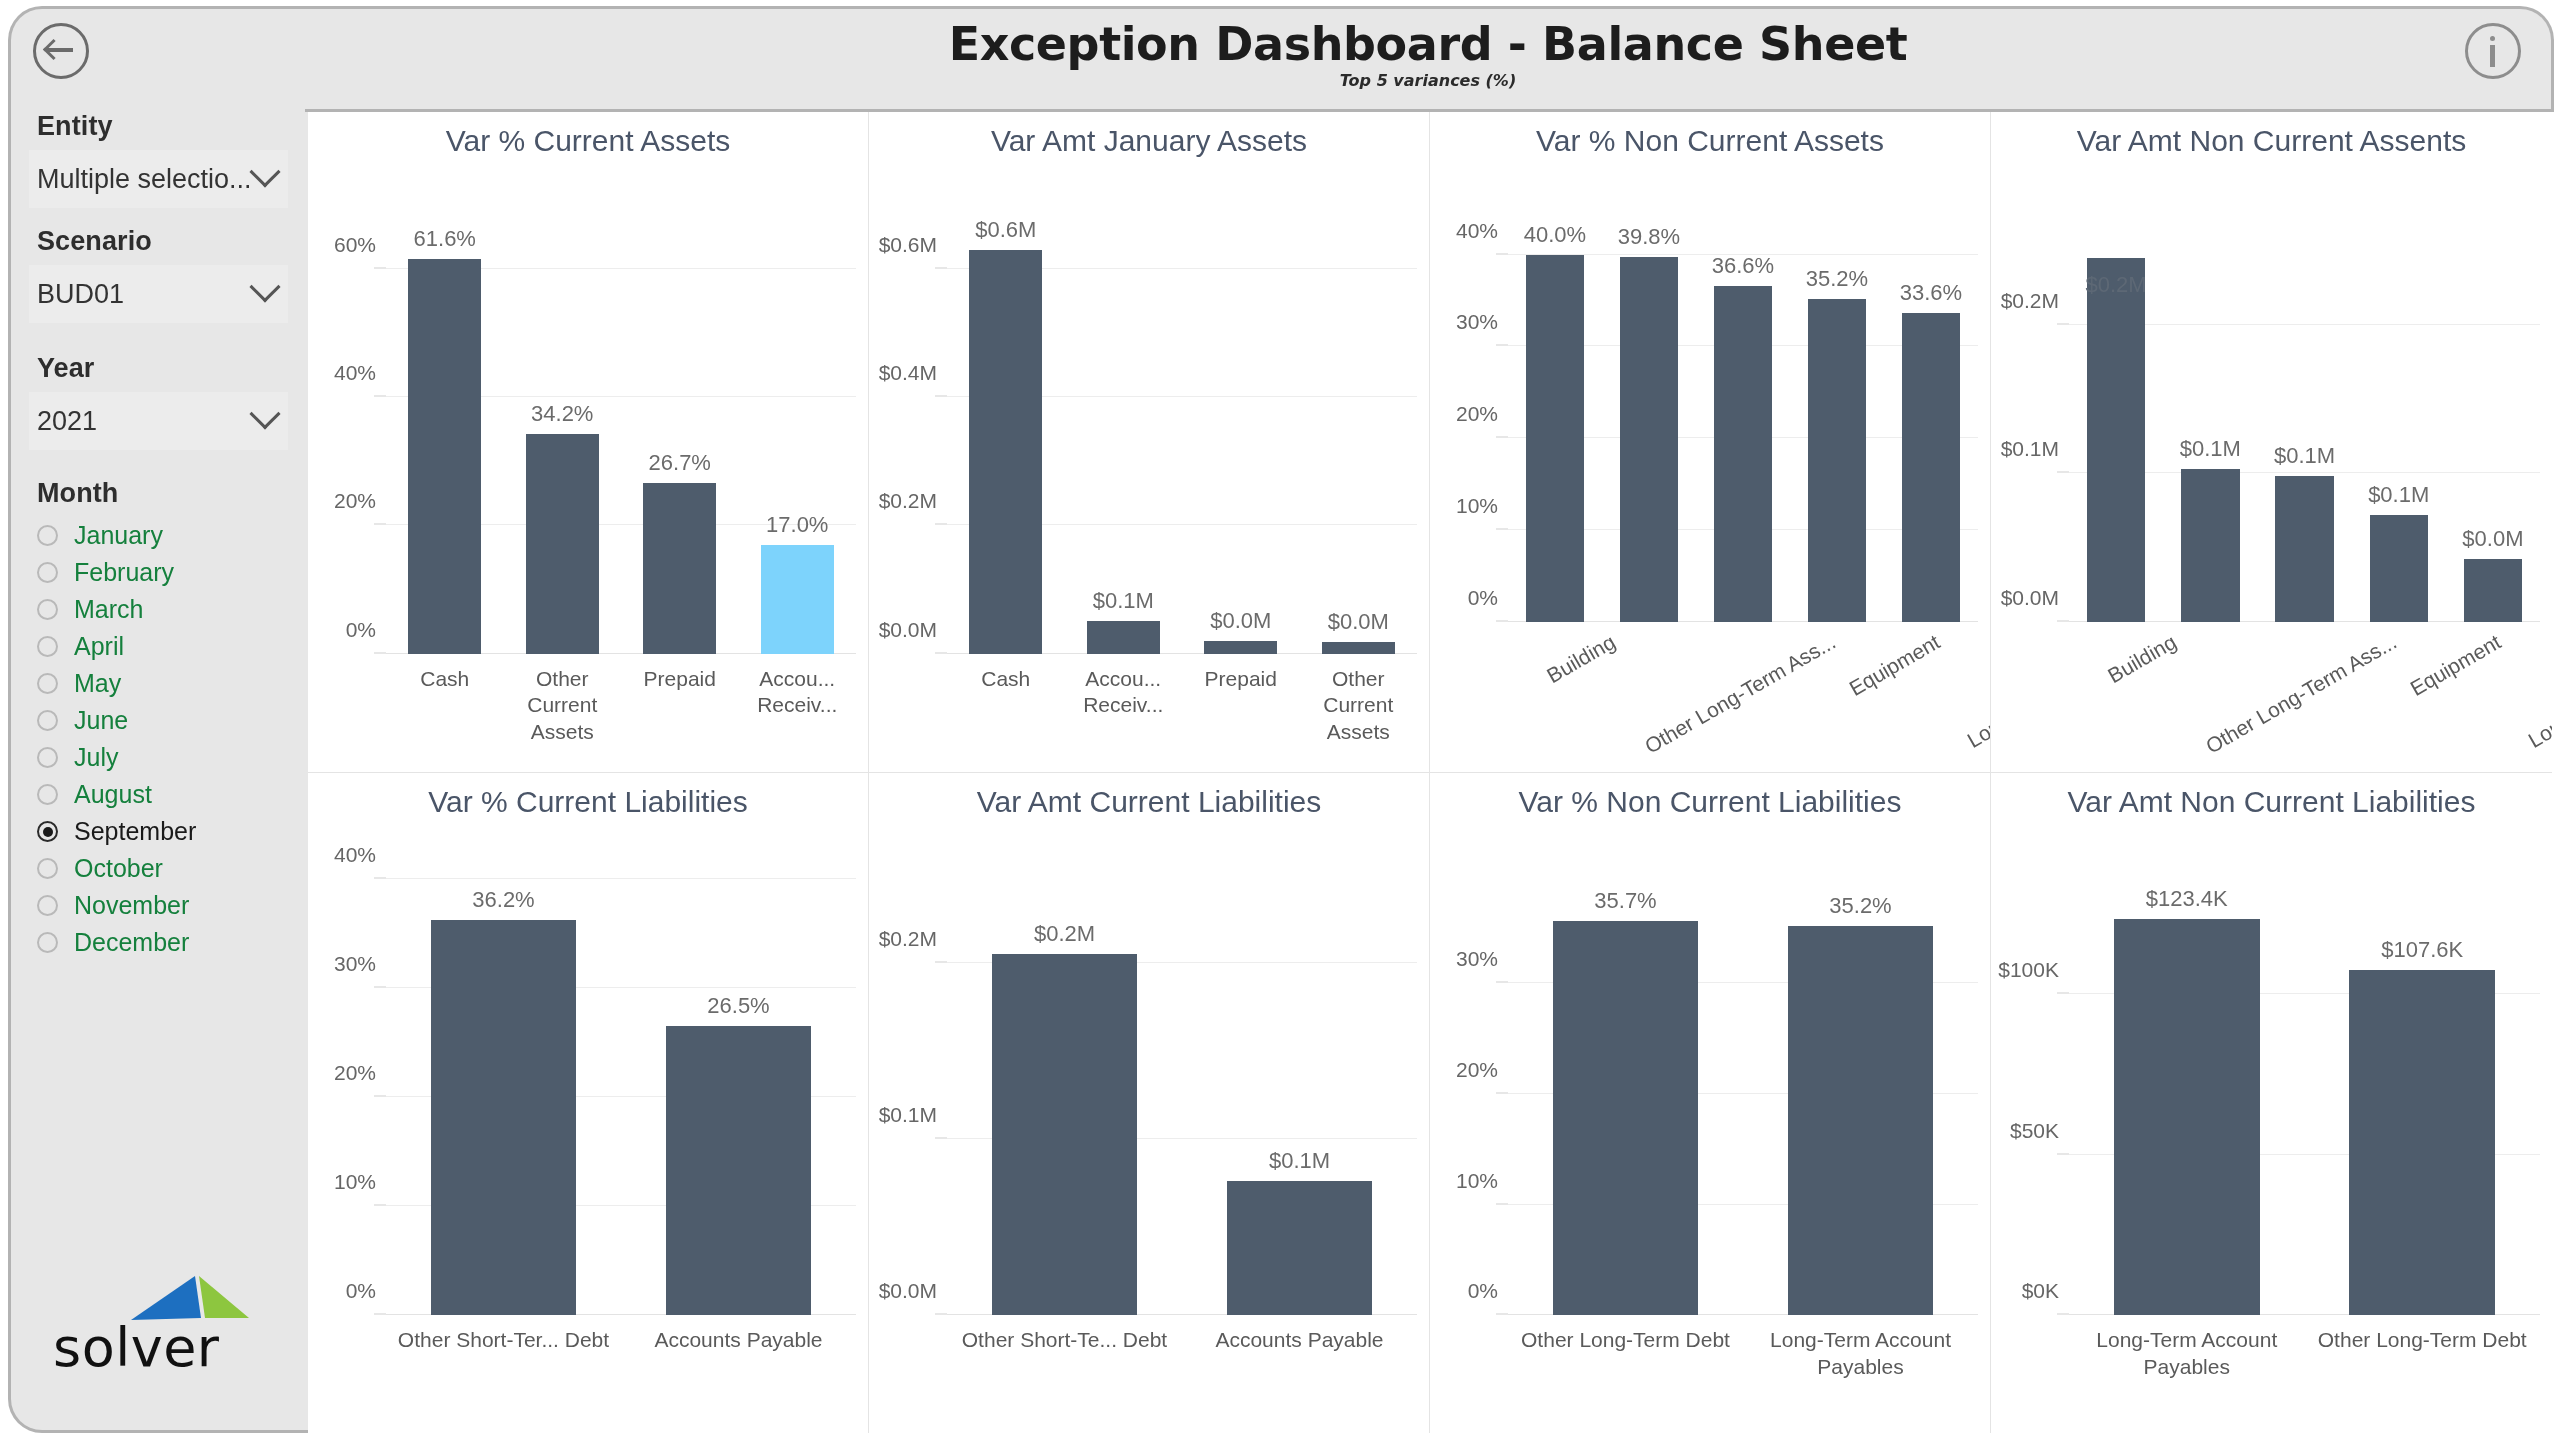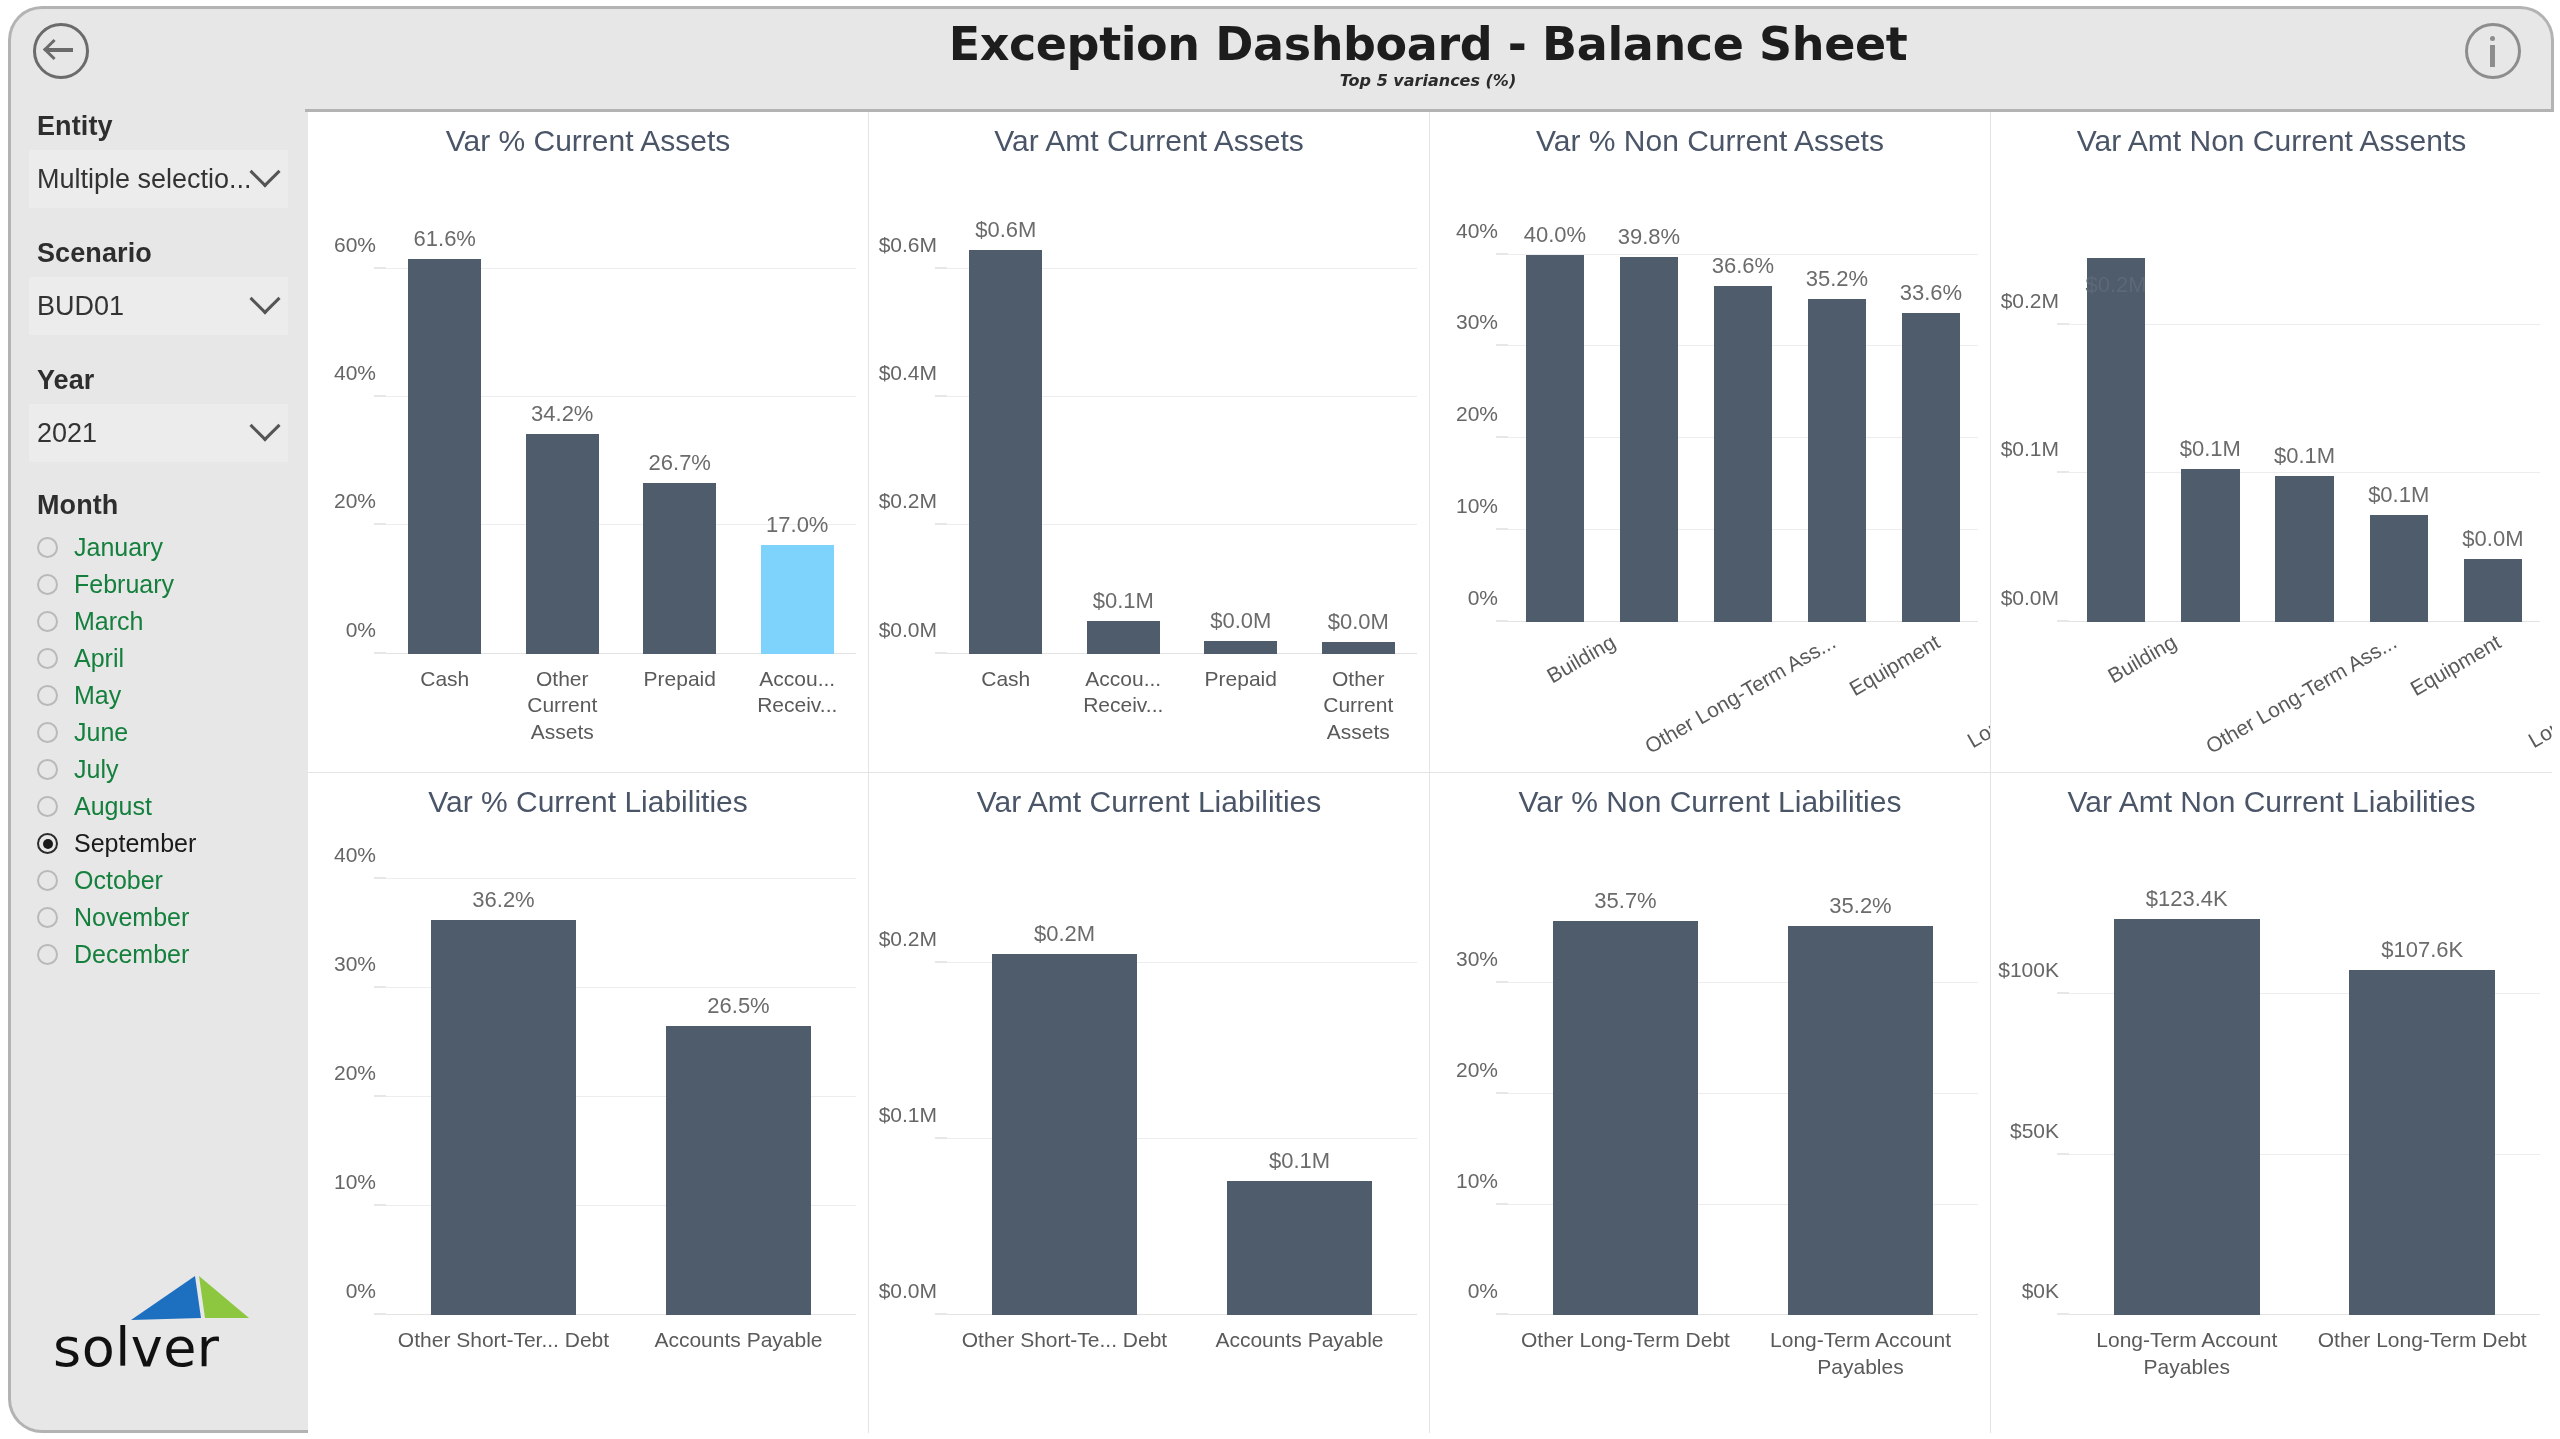--- a/index.html
+++ b/index.html
@@ -259,21 +259,21 @@
     </div>
 
     <div style="margin-top:84px">
       <div class="slicer-label">Entity</div>
       <div class="slicer-dd">
         <span class="dd-val">Multiple selectio...</span>
         <span class="chev"></span>
       </div>
     </div>
 
-    <div style="margin-top:30px">
+    <div style="margin-top:18px">
       <div class="slicer-label">Scenario</div>
       <div class="slicer-dd">
         <span class="dd-val">BUD01</span>
         <span class="chev"></span>
       </div>
     </div>
 
     <div style="margin-top:30px">
       <div class="slicer-label">Year</div>
       <div class="slicer-dd">
@@ -396,21 +396,21 @@
             <div class="cat-labels">
               <div class="cat">Cash</div>
               <div class="cat">Other Current Assets</div>
               <div class="cat">Prepaid</div>
               <div class="cat">Accou... Receiv...</div>
             </div>
           </div>
         </div>
       </div>
       <div class="panel">
-        <div class="panel-title">Var Amt Current Assets</div>
+        <div class="panel-title">Var Amt January Assets</div>
         <div class="plot">
           <div class="axis-area">
             <div class="gridline base" style="bottom: 0%;"></div>
             <div class="ytick-dash" style="bottom: 0%;"></div>
             <div class="ytick" style="bottom: 0%;">$0.0M</div>
             <div class="gridline" style="bottom: 29.4118%;"></div>
             <div class="ytick-dash" style="bottom: 29.4118%;"></div>
             <div class="ytick" style="bottom: 29.4118%;">$0.2M</div>
             <div class="gridline" style="bottom: 58.8235%;"></div>
             <div class="ytick-dash" style="bottom: 58.8235%;"></div>

